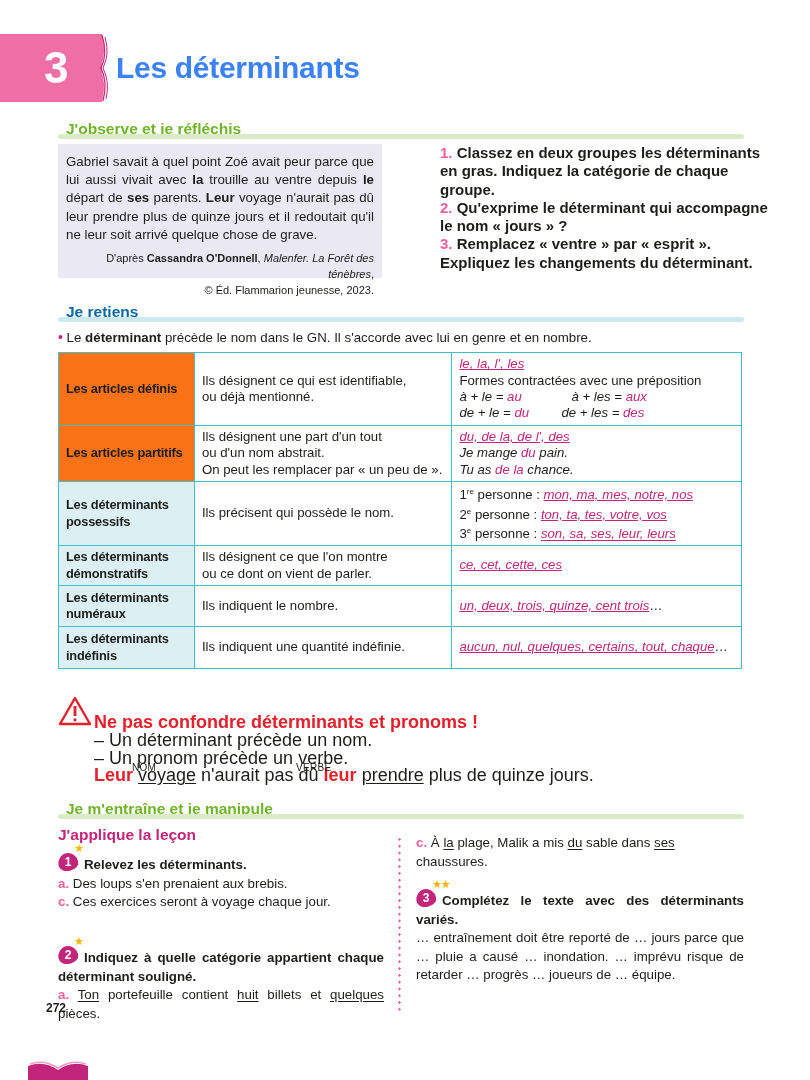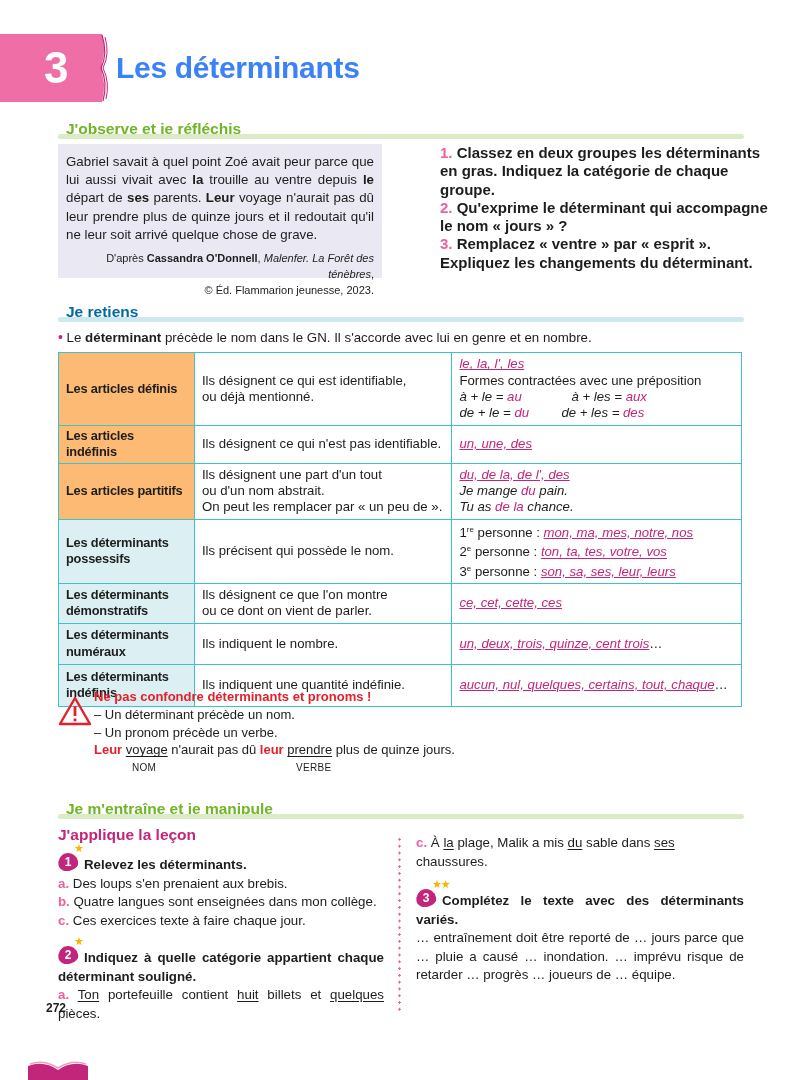--- a/index.html
+++ b/index.html
@@ -32,28 +32,28 @@
   .questions { position: absolute; left: 440px; top: 144px; width: 328px; font-weight: bold; font-size: 15px; line-height: 18.3px; }
   .questions .qn { color: #ee5fa0; }
 
   .rule { position: absolute; left: 58px; top: 328px; font-size: 13.3px; }
   .rule .dot { color: #c2267a; font-size: 14px; }
 
   
   table.det { position: absolute; left: 58px; top: 352px; width: 684px; border-collapse: collapse; font-size: 13.2px; line-height: 16.3px; }
   table.det td { border: 1.5px solid #3fc0cd; padding: 2px 7px; vertical-align: middle; }
   table.det td.cat { width: 136px; font-weight: bold; font-size: 12.8px; letter-spacing: -0.2px; }
-  table.det tr.dark td.cat { background: #fdba74; }
+  table.det tr.dark td.cat { background: #f97316; }
   table.det tr.light td.cat { background: #dcf0f3; }
   table.det td.desc { width: 258px; }
   table.det td.ex { width: 290px; }
 
   
   .warn-icon { position: absolute; left: 58px; top: 696px; width: 34px; height: 30px; }
-  .warn { position: absolute; left: 94px; top: 688px; font-size: 13px; line-height: 17.8px; }
+  .warn { position: absolute; left: 94px; top: 714px; font-size: 18px; line-height: 17.8px; }
   .warn .red { color: #e4202b; font-weight: bold; }
   .u { text-decoration: underline; text-underline-offset: 2px; }
   .warn-labels { position: absolute; top: 761px; font-size: 10px; letter-spacing: 0.3px; }
 
   
   .sub-head { position: absolute; left: 58px; top: 825px; color: #c2267a; font-weight: bold; font-size: 15.5px; }
   .col { position: absolute; font-size: 13.3px; line-height: 18.6px; }
   .badge { display: inline-block; position: relative; width: 22px; height: 20px; vertical-align: -3px; margin-right: 4px; }
   .badge .bg { position: absolute; left: 0; top: 1px; width: 20px; height: 18px; background: #c2267a; border-radius: 50% 50% 50% 50% / 60% 60% 40% 40%; transform: rotate(-12deg); }
   .badge .num { position: absolute; left: 0; top: 1px; width: 20px; text-align: center; color: #fff; font-weight: bold; font-size: 12px; line-height: 18px; }
@@ -104,25 +104,20 @@
       <tr class="dark" style="height:73px;">
     <td class="cat">Les articles définis</td>
     <td class="desc"><span>Ils désignent ce qui est identifiable,</span><br><span>ou déjà mentionné.</span></td>
     <td class="ex">
       <span class="magenta-i">le, la, l', les</span><br>
       <span>Formes contractées avec une préposition</span><br>
       <span class="it" style="display:inline-block;width:112px;"><span>à + le = </span><span class="pink">au</span></span><span class="it"><span>à + les = </span><span class="pink">aux</span></span><br>
       <span class="it" style="display:inline-block;width:102px;"><span>de + le = </span><span class="pink">du</span></span><span class="it"><span>de + les = </span><span class="pink">des</span></span>
     </td>
   </tr>
-  <tr class="dark" style="height:26px;">
-    <td class="cat">Les articles indéfinis</td>
-    <td class="desc">Ils désignent ce qui n'est pas identifiable.</td>
-    <td class="ex magenta-i">un, une, des</td>
-  </tr>
   <tr class="dark" style="height:56px;">
     <td class="cat">Les articles partitifs</td>
     <td class="desc"><span>Ils désignent une part d'un tout</span><br><span>ou d'un nom abstrait.</span><br><span>On peut les remplacer par « un peu de ».</span></td>
     <td class="ex">
       <span class="magenta-i">du, de la, de l', des</span><br>
       <span class="it"><span>Je mange </span><span class="pink">du</span><span> pain.</span></span><br>
       <span class="it"><span>Tu as </span><span class="pink">de la</span><span> chance.</span></span>
     </td>
   </tr>
   <tr class="light" style="height:56px;">
@@ -167,22 +162,21 @@
 <div class="warn-labels" style="left:296px;">VERBE</div>
 
 <div class="sec-head green" style="left:66px; top:800px;">Je m'entraîne et je manipule</div>
 <div class="sec-line green-line" style="left:58px; top:814px; width:686px;"></div>
 
 <div class="sub-head">J'applique la leçon</div>
 
 <div class="col" style="left:58px; top:852px; width:326px;">
   <div><span class="badge"><span class="bg"></span><span class="num">1</span><span class="star">★</span></span><span class="ex-title">Relevez les déterminants.</span></div>
   <div><span class="lt">a.</span> <span>Des loups s'en prenaient aux brebis.</span></div>
-  <div><span class="lt">b.</span> <span>Quatre langues sont enseignées dans mon collège.</span></div>
-  <div><span class="lt">c.</span> <span>Ces exercices texte à faire chaque jour.</span></div>
+  <div><span class="lt">c.</span> <span>Ces exercices seront à voyage chaque jour.</span></div>
 </div>
 
 <div class="col" style="left:58px; top:945px; width:326px; text-align:justify;">
   <div><span class="badge"><span class="bg"></span><span class="num">2</span><span class="star">★</span></span><span class="ex-title">Indiquez à quelle catégorie appartient chaque déterminant souligné.</span></div>
   <div><span class="lt">a.</span> <span class="u">Ton</span><span> portefeuille contient </span><span class="u">huit</span><span> billets et </span><span class="u">quelques</span><span> pièces.</span></div>
 </div>
 
 <div class="divider"></div>
 
 <div class="col" style="left:416px; top:834px; width:328px;">

